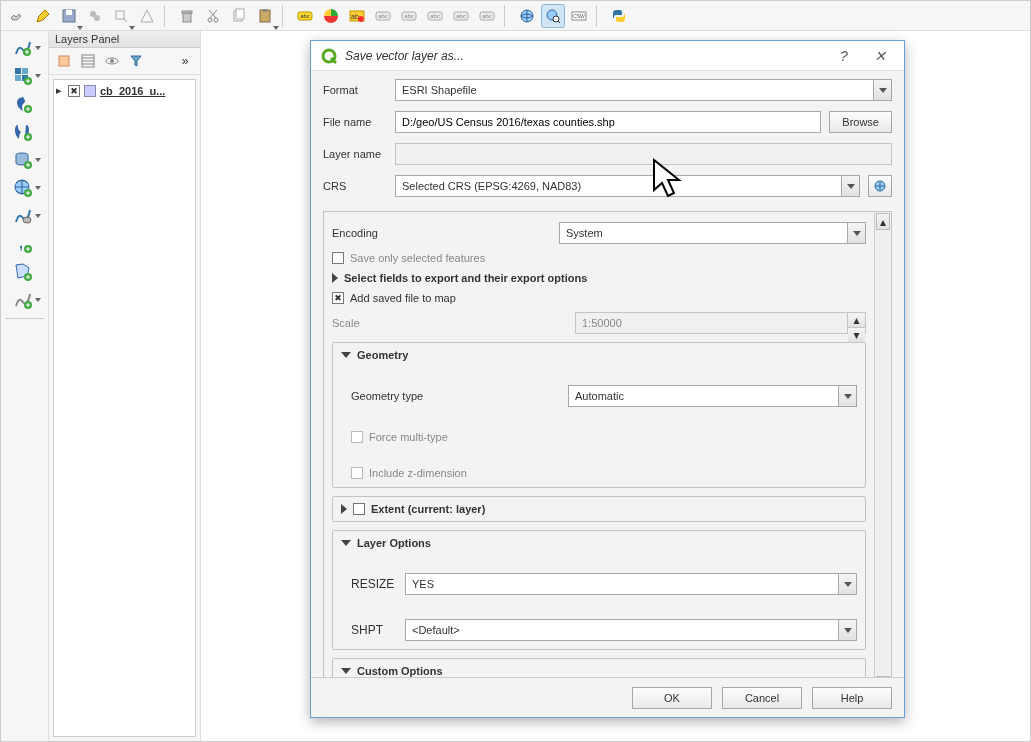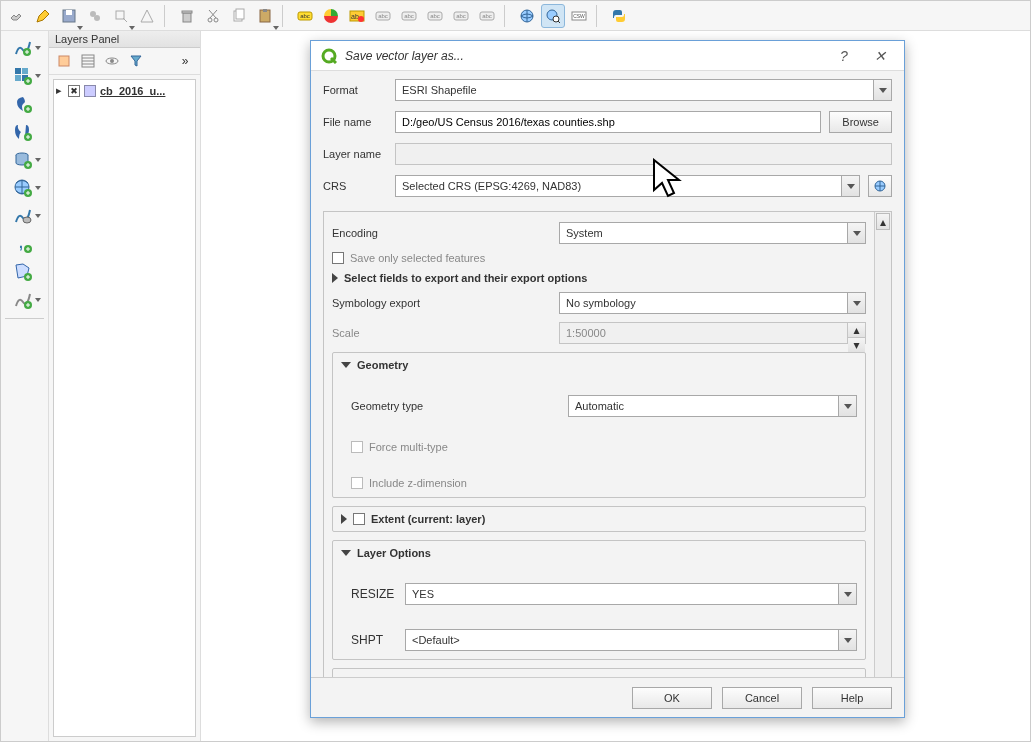--- a/index.html
+++ b/index.html
@@ -213,21 +213,21 @@
     border-left: 5px solid transparent;
     border-right: 5px solid transparent;
     border-top: 6px solid #444;
     border-bottom: none;
   }
   .plain-header { display: flex; align-items: center; gap: 6px; font-weight: bold; font-size: 11px; }
 
   .spin {
     flex:1; display:flex; align-items:center;
   }
-  .spin .tinput { flex:1; }
+  .spin .tinput { flex:1;margin-left:16px; }
   .spin .spbtns {
     width: 18px; height: 22px; border: 1px solid #c4c4c4; border-left:none;
     display: flex; flex-direction: column;
   }
   .spin .spbtns div {
     flex:1; display:flex; align-items:center; justify-content:center;
     background: linear-gradient(#f4f4f4,#e2e2e2);
   }
   .spin .spbtns div:first-child { border-bottom:1px solid #c4c4c4; }
 
@@ -581,28 +581,25 @@
         <div class="chklbl">
           <span class="chk"></span>
           <span style="color:#888">Save only selected features</span>
         </div>
 
         <div class="plain-header">
           <span class="tri"></span>
           <span>Select fields to export and their export options</span>
         </div>
 
-
-        <div class="row2">
-          <span class="lbl2">Symbology export</span>
-          <div class="combo">
-            <span>No symbology</span>
-            <span class="dropbtn"></span>
-          </div>
-        </div>
+        <div class="chklbl">
+          <span class="chk on"></span>
+          <span>Add saved file to map</span>
+        </div>
+
 
         <div class="row2">
           <span class="lbl2" style="color:#888">Scale</span>
           <div class="spin">
             <div class="tinput disabled">
                 <span>1:50000</span>
               </div>
             <div class="spbtns">
                 <div>▴</div>
                 <div>▾</div>

